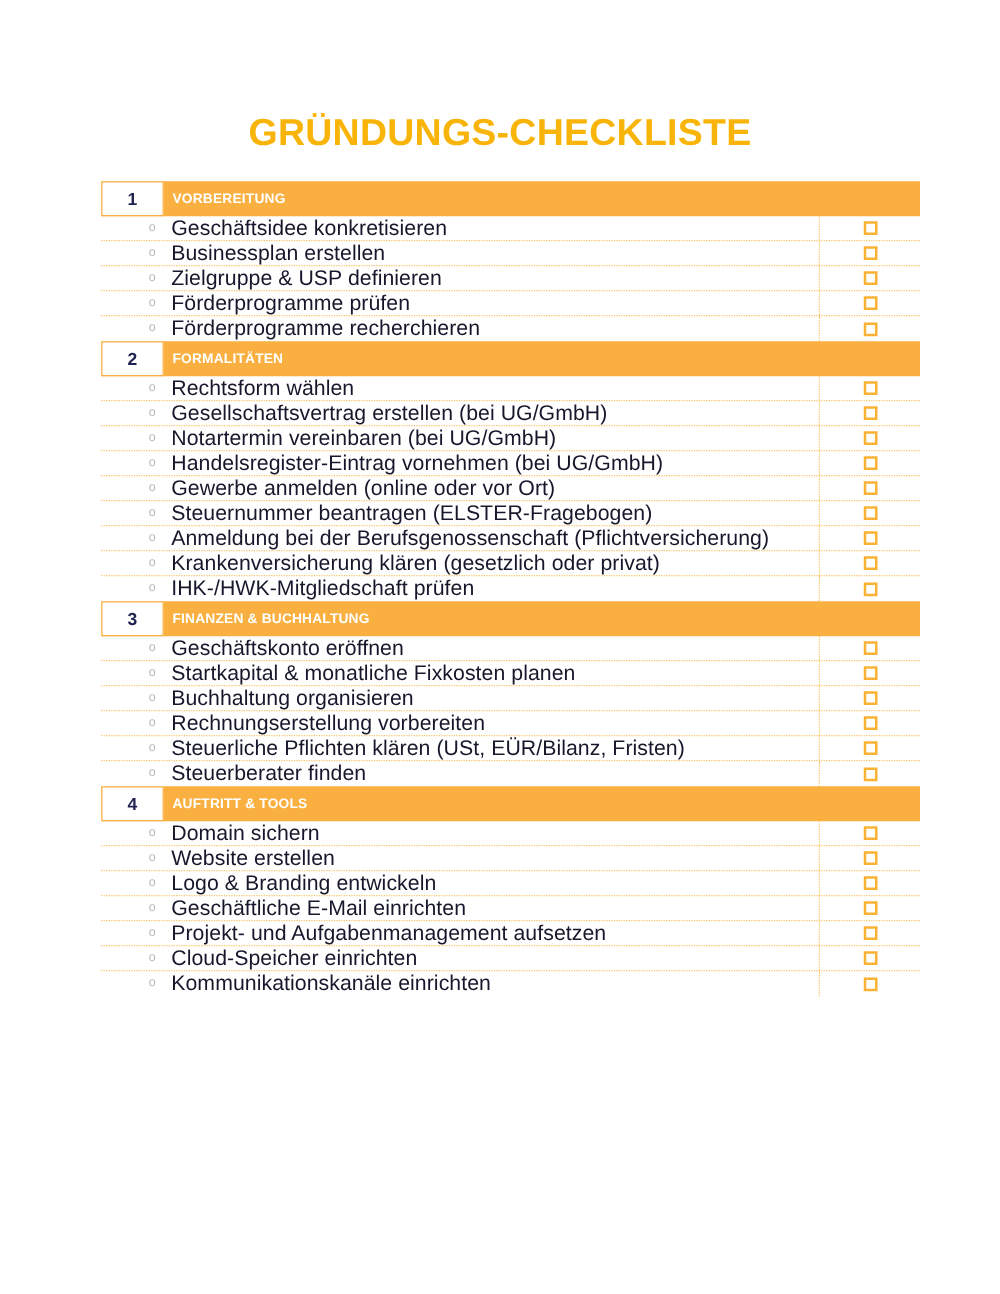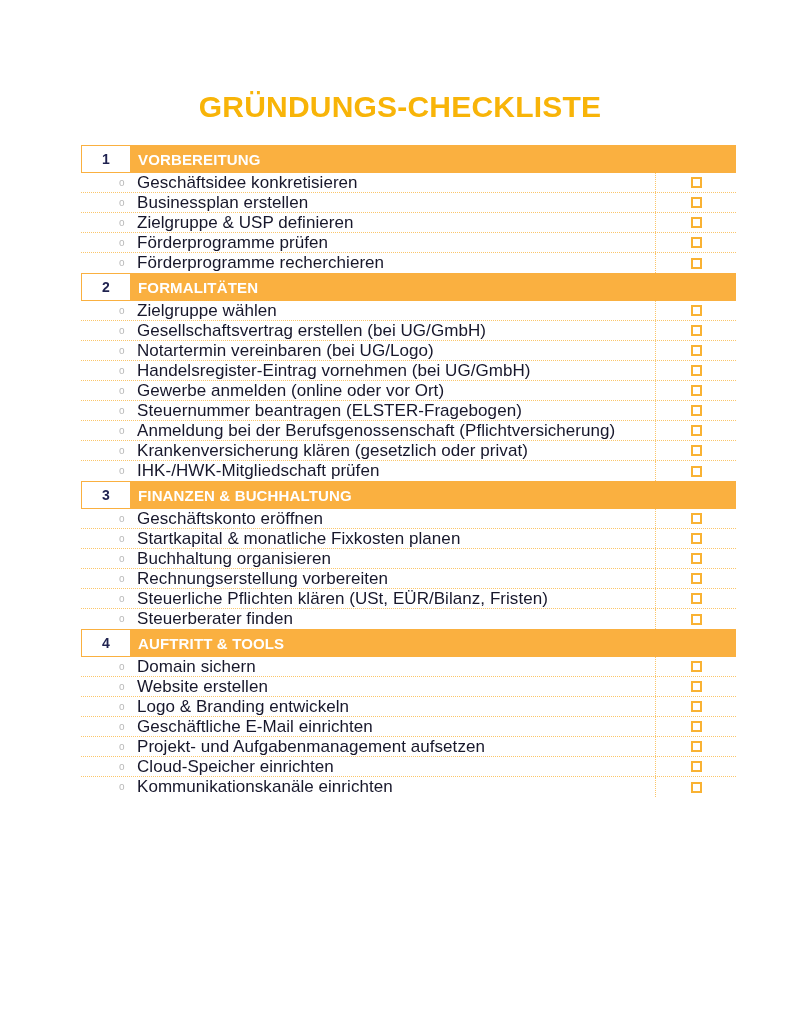--- a/index.html
+++ b/index.html
@@ -67,21 +67,21 @@
     font-size: 14px;
     font-weight: bold;
     color: #1f2250;
     line-height: 1;
   }
   .section-label {
     flex: 1;
     display: flex;
     align-items: center;
     padding-left: 7px;
-    font-size: 15px;
+    font-size: 11px;
     font-weight: bold;
     color: #ffffff;
     letter-spacing: 0.15px;
     white-space: nowrap;
   }
 
   
   .task-rows {
     display: block;
   }
@@ -203,39 +203,39 @@
       </div>
       <div class="section-block">
         <div class="section-header">
           <div class="section-number">2</div>
           <div class="section-label">FORMALITÄTEN</div>
         </div>
         <div class="task-rows">
           <div class="task-row">
             <div class="task-cell">
               <span class="bullet">o</span>
-              <span class="task-label">Zielgruppe wählen</span>
+              <span class="task-label">Rechtsform wählen</span>
             </div>
             <div class="check-cell">
               <span class="checkbox"></span>
             </div>
           </div>
           <div class="task-row">
             <div class="task-cell">
               <span class="bullet">o</span>
               <span class="task-label">Gesellschaftsvertrag erstellen (bei UG/GmbH)</span>
             </div>
             <div class="check-cell">
               <span class="checkbox"></span>
             </div>
           </div>
           <div class="task-row">
             <div class="task-cell">
               <span class="bullet">o</span>
-              <span class="task-label">Notartermin vereinbaren (bei UG/Logo)</span>
+              <span class="task-label">Notartermin vereinbaren (bei UG/GmbH)</span>
             </div>
             <div class="check-cell">
               <span class="checkbox"></span>
             </div>
           </div>
           <div class="task-row">
             <div class="task-cell">
               <span class="bullet">o</span>
               <span class="task-label">Handelsregister-Eintrag vornehmen (bei UG/GmbH)</span>
             </div>

